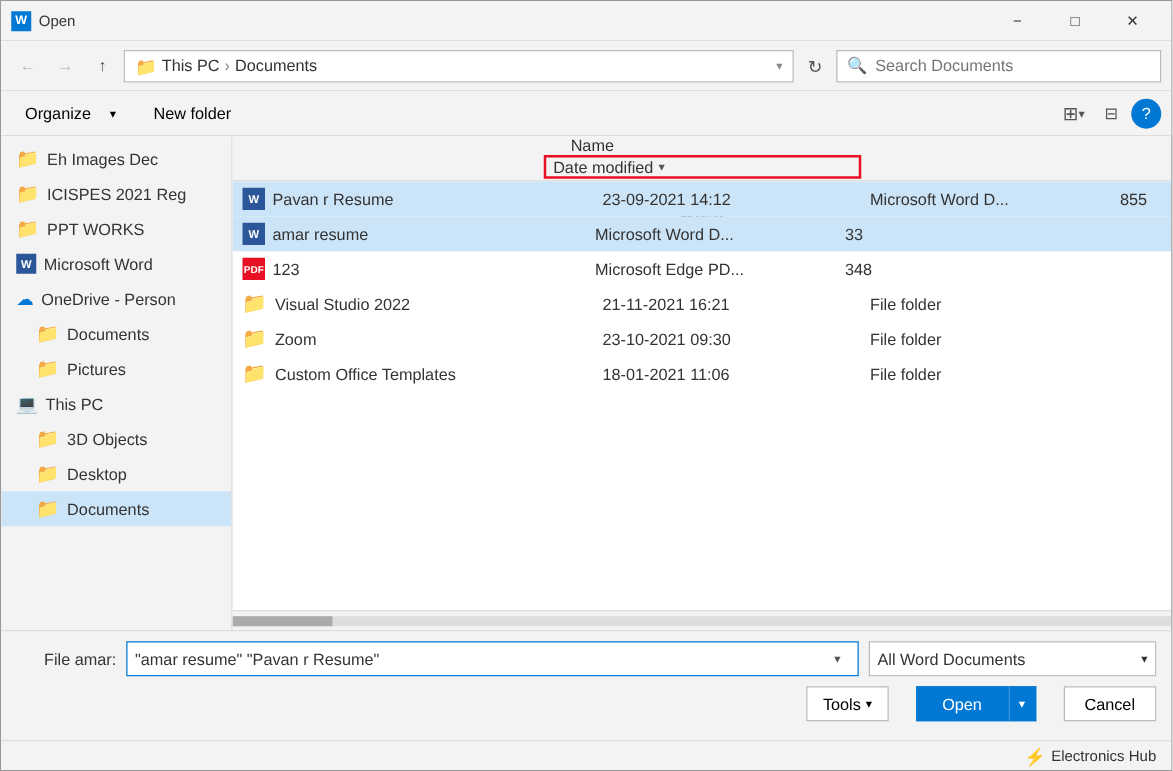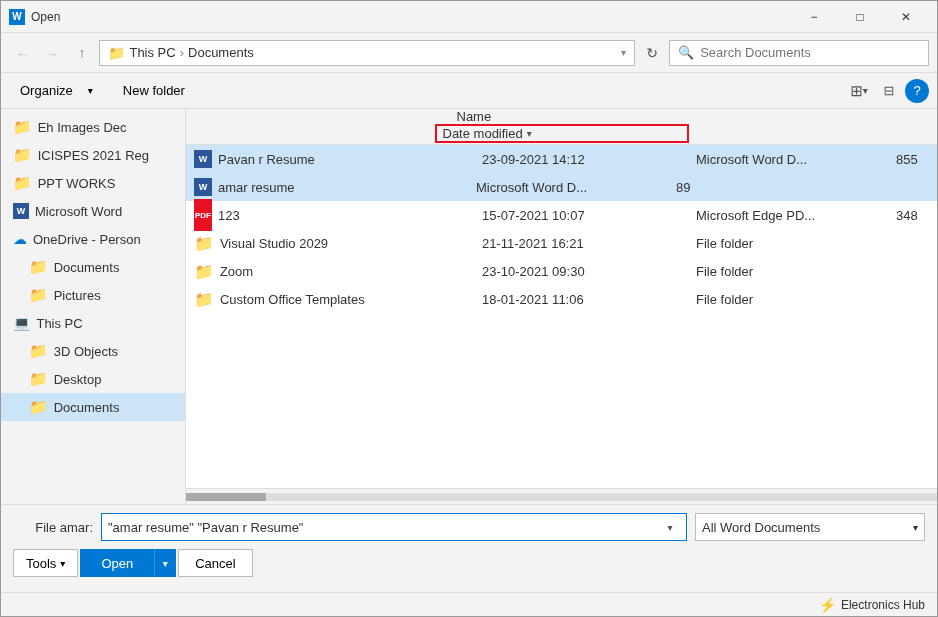--- a/index.html
+++ b/index.html
@@ -285,21 +285,21 @@
       color: white;
       font-size: 9px;
       font-weight: bold;
       display: flex;
       align-items: center;
       justify-content: center;
       flex-shrink: 0;
     }
     .file-icon-pdf {
       width: 18px;
-      height: 32px;
+      height: 18px;
       background: #e81123;
       color: white;
       font-size: 8px;
       font-weight: bold;
       display: flex;
       align-items: center;
       justify-content: center;
       flex-shrink: 0;
     }
     .file-icon-folder {
@@ -376,21 +376,22 @@
       align-items: center;
       padding: 0 6px;
       justify-content: space-between;
       cursor: pointer;
       font-size: 13px;
       color: #333;
     }
     .action-row {
       display: flex;
       align-items: center;
-      gap: 2px;
+      justify-content: flex-end;
+      gap: 22px;
     }
     .tools-btn {
       height: 28px;
       padding: 0 12px;
       border: 1px solid #bbb;
       background: white;
       cursor: pointer;
       font-size: 13px;
       display: flex;
       align-items: center;
@@ -577,37 +578,36 @@
           <div class="file-cell-type">Microsoft Word D...</div>
           <div class="file-cell-size">855</div>
         </div>
 
         <div class="file-row selected">
           <div class="file-cell-name">
             <span class="file-icon-word">W</span>
             <span>amar resume</span>
           </div>
           <div class="file-cell-type">Microsoft Word D...</div>
-          <div class="file-cell-size">89</div>
+          <div class="file-cell-size">33</div>
         </div>
 
         <div class="file-row">
           <div class="file-cell-name">
             <span class="file-icon-pdf">PDF</span>
             <span>123</span>
           </div>
-          <div class="file-cell-date">15-07-2021 10:07</div>
           <div class="file-cell-type">Microsoft Edge PD...</div>
           <div class="file-cell-size">348</div>
         </div>
 
         <div class="file-row">
           <div class="file-cell-name">
             <span class="file-icon-folder">📁</span>
-            <span>Visual Studio 2029</span>
+            <span>Visual Studio 2022</span>
           </div>
           <div class="file-cell-date">21-11-2021 16:21</div>
           <div class="file-cell-type">File folder</div>
           <div class="file-cell-size"></div>
         </div>
 
         <div class="file-row">
           <div class="file-cell-name">
             <span class="file-icon-folder">📁</span>
             <span>Zoom</span>

